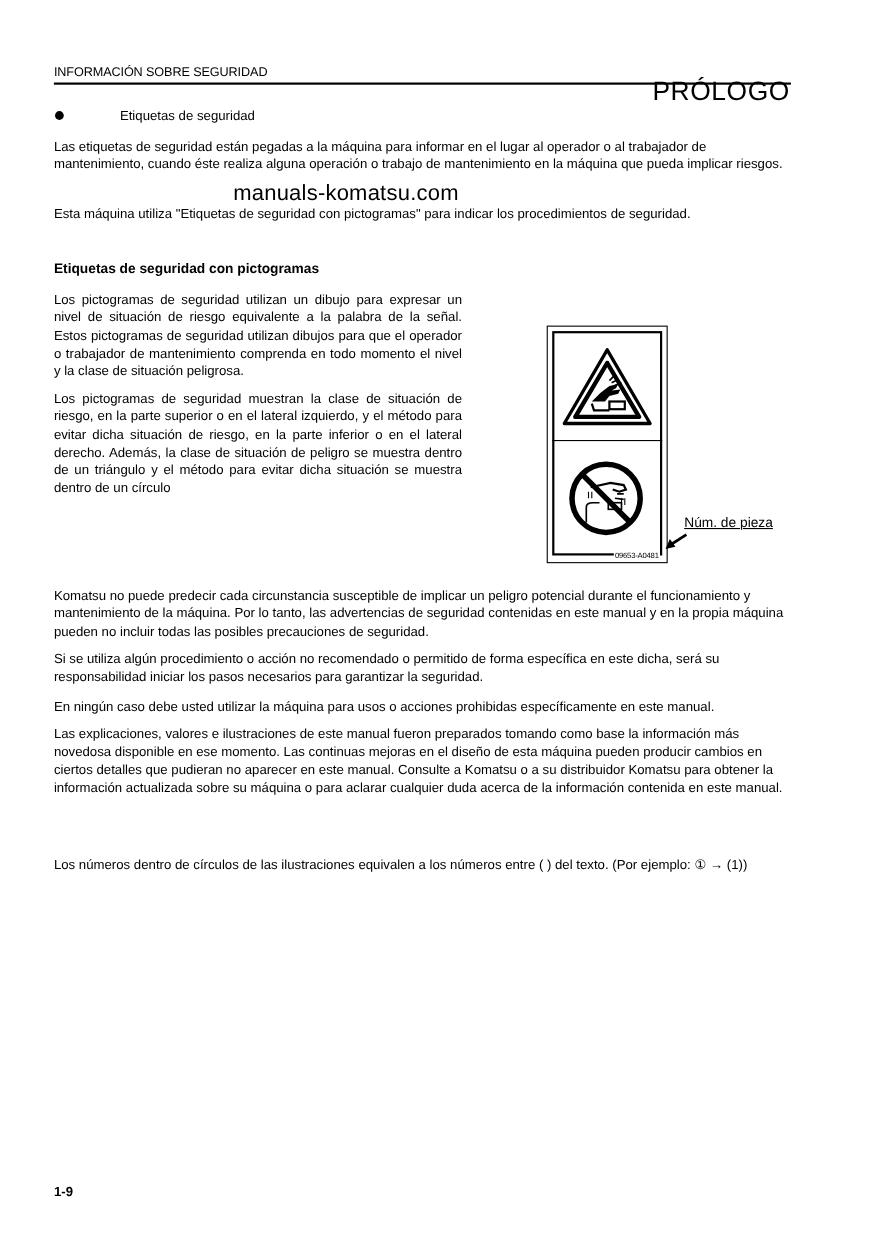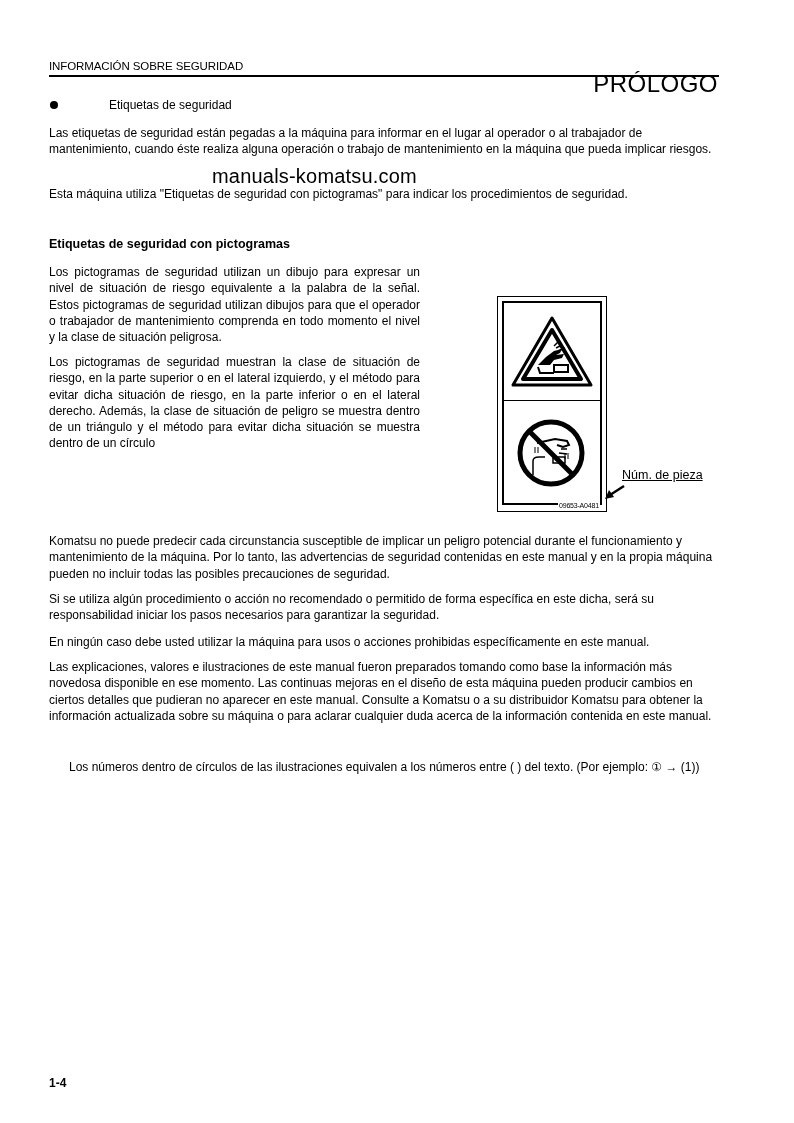--- a/index.html
+++ b/index.html
@@ -71,15 +71,15 @@
 <div class="abs part-label">Núm. de pieza</div>
 <svg class="abs arrow" width="22" height="16" viewBox="0 0 22 16">
   <line x1="20" y1="2" x2="6" y2="11" stroke="#000" stroke-width="2.5"></line>
   <polygon points="1,15 5,6 10,13" fill="#000"></polygon>
 </svg>
 
 <div class="abs para" style="top:533px;">Komatsu no puede predecir cada circunstancia susceptible de implicar un peligro potencial durante el funcionamiento y mantenimiento de la máquina.  Por lo tanto, las advertencias de seguridad contenidas en este manual y en la propia máquina pueden no incluir todas las posibles precauciones de seguridad.</div>
 <div class="abs para" style="top:591px;">Si se utiliza algún procedimiento o acción no recomendado o permitido de forma específica en este dicha, será su responsabilidad iniciar los pasos necesarios para garantizar la seguridad.</div>
 <div class="abs para" style="top:634px;">En ningún caso debe usted utilizar la máquina para usos o acciones prohibidas específicamente en este manual.</div>
 <div class="abs para" style="top:659px;">Las explicaciones, valores e ilustraciones de este manual fueron preparados tomando como base la información más novedosa disponible en ese momento.  Las continuas mejoras en el diseño de esta máquina pueden producir cambios en ciertos detalles que pudieran no aparecer en este manual.  Consulte a Komatsu o a su distribuidor Komatsu para obtener la información actualizada sobre su máquina o para aclarar cualquier duda acerca de la información contenida en este manual.</div>
-<div class="abs para" style="top:759px;margin-left:20px;">Los números dentro de círculos de las ilustraciones equivalen a los números entre ( ) del texto.  (Por ejemplo: ① → (1))</div>
+<div class="abs para" style="top:778px;">Los números dentro de círculos de las ilustraciones equivalen a los números entre ( ) del texto.  (Por ejemplo: ① → (1))</div>
 
-<div class="abs page-num">1-4</div>
+<div class="abs page-num">1-9</div>
 
 </body></html>

